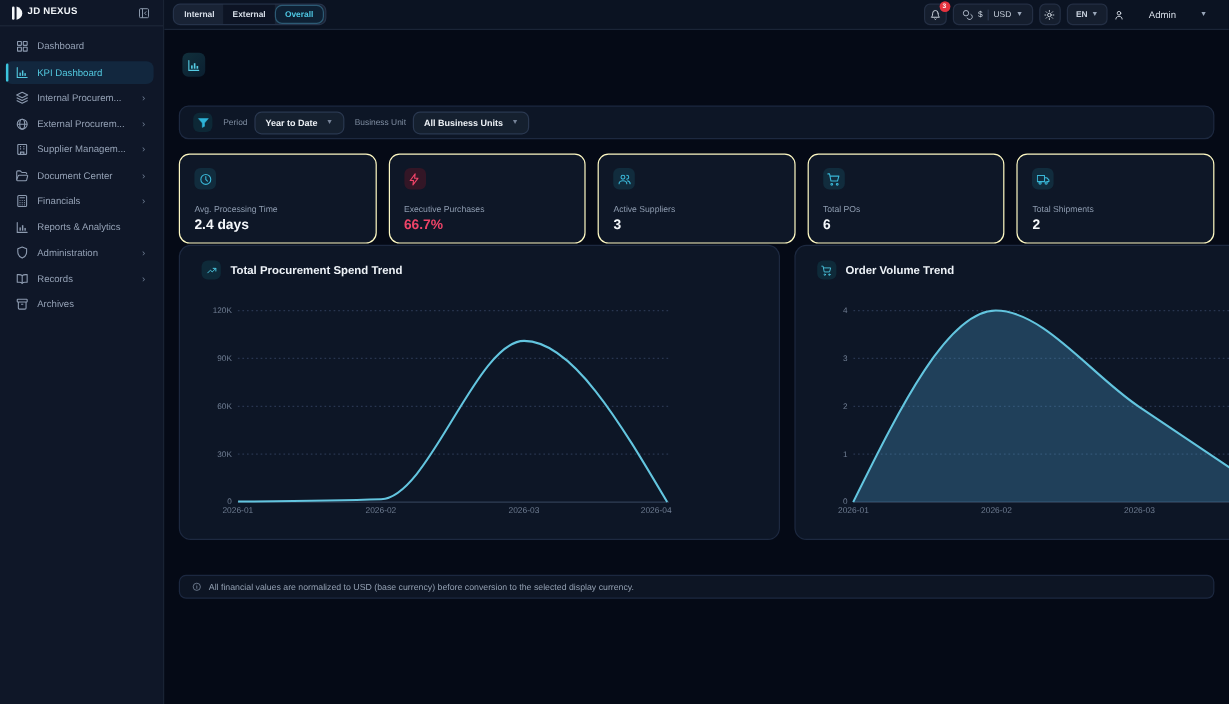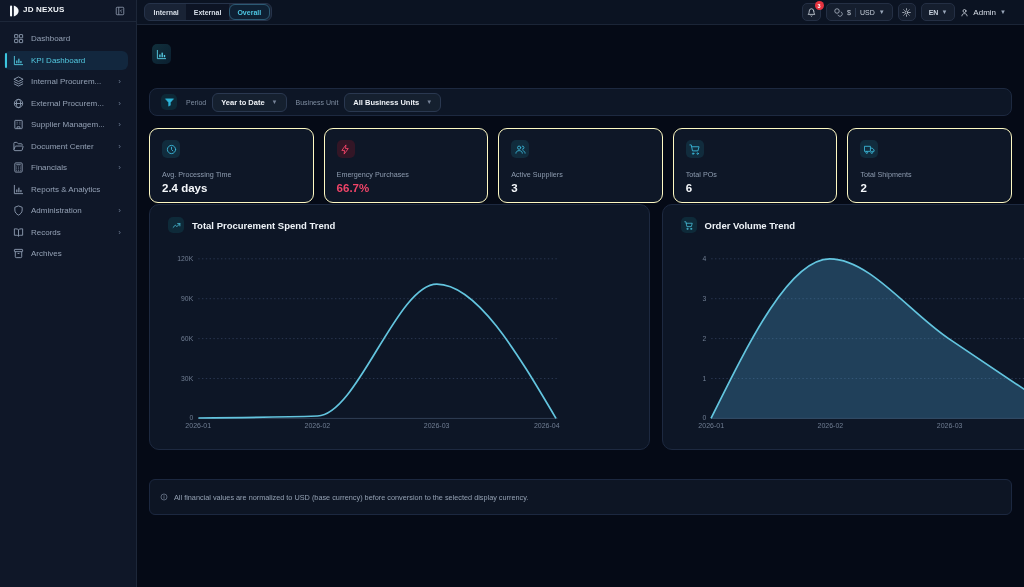--- a/index.html
+++ b/index.html
@@ -21,21 +21,21 @@
 .tab.mid { background:#0d1424; border-radius:0; height:16px; }
 .tab.sel { background:#0e2033; border:1px solid #2c5a74; color:#4ec6e2; height:16px; border-radius:6px; }
 .tb-right { margin-left:auto; display:flex; align-items:center; gap:5px; padding-right:18px; }
 .tb-btn { height:18px; background:#151e2e; border:1px solid #242f44; border-radius:5px; display:flex; align-items:center; justify-content:center; color:#c7d0dc; }
 .bell { width:19px; position:relative; }
 .badge { position:absolute; top:-3px; right:-3.5px; width:9px; height:9px; background:#e5333f; border-radius:50%; color:#fff; font-size:5.5px; display:flex; align-items:center; justify-content:center; font-weight:bold; }
 .cur { padding:0 7px; gap:4px; font-size:7px; }
 .cur .div { width:1px; height:9px; background:#2c394f; }
 .sun { width:18px; }
 .lang { padding:0 7px; gap:3px; font-size:7px; font-weight:bold; }
-.admin { display:flex; align-items:center; gap:4px; color:#d7dee8; font-size:8px; }
+.admin { display:flex; align-items:center; gap:20px; color:#d7dee8; font-size:8px; }
 .chevD { color:#9aa7ba; font-size:6px; }
 
 .main { position:absolute; left:137px; top:25px; width:887px; height:562px; background:#050a16; }
 .hdr { display:flex; align-items:center; gap:8px; margin:19px 0 0 15px; }
 .hdr-ic { width:19px; height:20px; border-radius:5px; background:linear-gradient(135deg,#11303c,#0b1f30); display:flex; align-items:center; justify-content:center; }
 .hdr-title { font-size:15px; line-height:16px; font-weight:bold; color:#f3f6fa; letter-spacing:0; transform:scaleX(0.87); transform-origin:left center; }
 .hdr-sub { font-size:8px; color:#8695a9; margin-top:2px; }
 
 .fbar { position:absolute; left:12px; top:63px; width:863px; height:28px; background:#0d1626; border:1px solid #1d2940; border-radius:8px; display:flex; align-items:center; padding:0 11px; }
 .f-ic { width:16px; height:16px; border-radius:5px; background:#0d2836; display:flex; align-items:center; justify-content:center; }
@@ -275,21 +275,21 @@
         </div>
         <div class="kpi-lab">Avg. Processing Time</div>
         <div class="kpi-val ">2.4 days</div>
       </div>
       <div class="kpi">
         <div class="kpi-ic ic-pk">
           <svg width="11" height="11" viewBox="0 0 24 24" fill="none" stroke="#ef4468" stroke-width="2" stroke-linejoin="round">
             <path d="M13 2L4 14h6l-1 8 9-12h-6z"></path>
           </svg>
         </div>
-        <div class="kpi-lab">Emergency Purchases</div>
+        <div class="kpi-lab">Executive Purchases</div>
         <div class="kpi-val pk">66.7%</div>
       </div>
       <div class="kpi">
         <div class="kpi-ic ic-cy">
           <svg width="11" height="11" viewBox="0 0 24 24" fill="none" stroke="#3ab6d6" stroke-width="2" stroke-linecap="round">
             <circle cx="9" cy="8" r="3.5"></circle>
             <path d="M2 20c0-3.5 3-5.5 7-5.5s7 2 7 5.5"></path>
             <path d="M16 4.5a3.5 3.5 0 0 1 0 7M17.5 14.7c2.7.6 4.5 2.4 4.5 5.3"></path>
           </svg>
         </div>
@@ -379,20 +379,20 @@
             <text x="167.4" y="222.9" fill="#707e93" font-size="7" text-anchor="middle" font-family="Liberation Sans">2026-02</text>
             <text x="286.6" y="222.9" fill="#707e93" font-size="7" text-anchor="middle" font-family="Liberation Sans">2026-03</text>
             <text x="396.8" y="222.9" fill="#707e93" font-size="7" text-anchor="middle" font-family="Liberation Sans">2026-04</text>
           </g>
         <path d="M48.0,213.40C87.6,133.60,127.2,53.80,166.8,53.80C206.4,53.80,246.1,106.99,285.7,133.60C325.3,160.19,364.9,186.79,404.5,213.40L404.5,213.4L48.0,213.4Z" fill="rgba(76,156,202,0.32)" stroke="none"></path>
         <path d="M48.0,213.40C87.6,133.60,127.2,53.80,166.8,53.80C206.4,53.80,246.1,106.99,285.7,133.60C325.3,160.19,364.9,186.79,404.5,213.40" fill="none" stroke="#63c5df" stroke-width="1.7"></path>
       </svg>
     </div>
   </div>
 
-  <div style="position:absolute;left:12px;top:454px;width:863px;height:36px;background:#0d1524;border:1px solid #1c2840;border-radius:6px;display:flex;align-items:center;padding:0 10px;gap:6px;">
+  <div style="position:absolute;left:12px;top:454px;width:863px;height:20px;background:#0d1524;border:1px solid #1c2840;border-radius:6px;display:flex;align-items:center;padding:0 10px;gap:6px;">
     <svg width="8" height="8" viewBox="0 0 24 24" fill="none" stroke="#7f8da1" stroke-width="2">
         <circle cx="12" cy="12" r="9"></circle>
         <path d="M12 8h.01M12 11v5" stroke-linecap="round"></path>
       </svg>
     <span style="font-size:7.3px;color:#93a0b2;">All financial values are normalized to USD (base currency) before conversion to the selected display currency.</span>
   </div>
 </div>
 
 </body></html>

